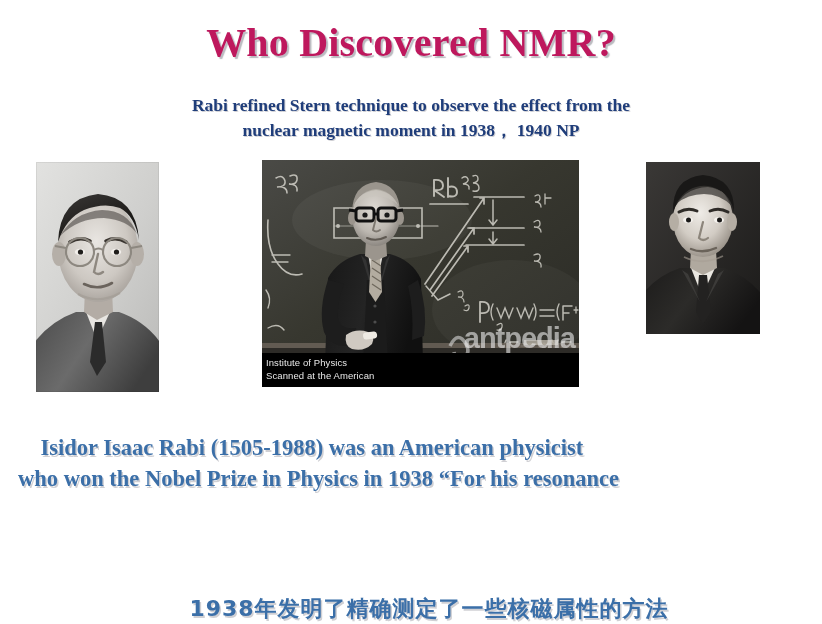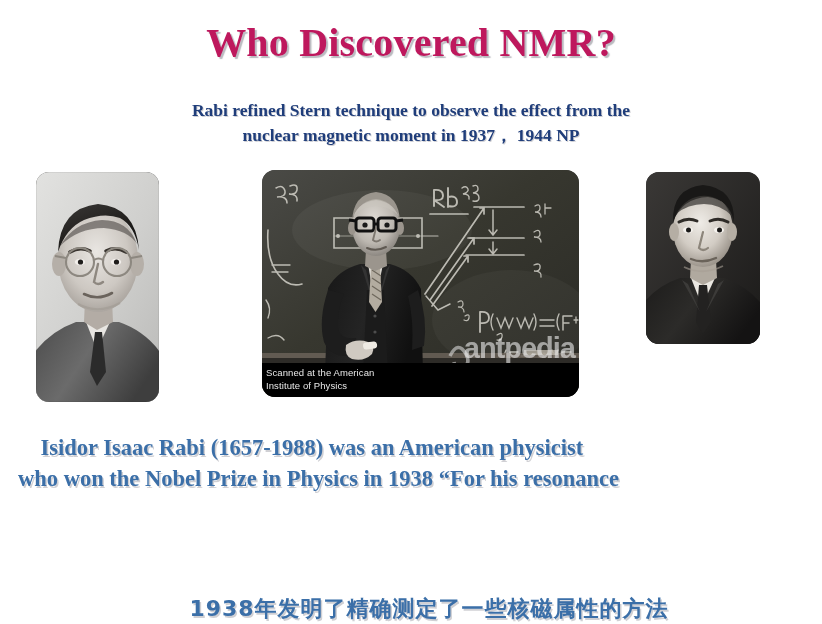--- a/index.html
+++ b/index.html
@@ -28,39 +28,38 @@
     text-shadow: 2px 2px 1px rgba(130,130,140,0.55);
   }
 
   
   #slide-subtitle {
     text-align: center;
     font-size: 17.5px;
     font-weight: bold;
     color: #1f3d7a;
     line-height: 1.45;
-    margin: 8px;
+    margin: 3px;
     padding-top: 26px;
     padding-left: 118px;
     padding-right: 118px;
     text-shadow: 1px 1px 0.5px rgba(150,150,160,0.45);
   }
   #slide-subtitle .sub-line { display: block; }
 
   
   #photo-band {
     position: relative;
     height: 250px;
   }
 
   .photo-frame {
     position: absolute;
     overflow: hidden;
     background: #404040;
-    border-radius: 13px;
   }
   .photo-frame svg { display: block; }
 
   #photo-rabi-portrait  { left: 36px;  top: 15px;  width: 123px; height: 230px; }
   #photo-rabi-blackboard{ left: 262px; top: 13px;  width: 317px; height: 227px; }
   #photo-urey-portrait  { left: 646px; top: 15px;  width: 114px; height: 172px; }
 
   
   .scan-caption {
     position: absolute;
@@ -154,21 +153,21 @@
     margin-top: 24px;
   }
 </style>
 </head>
 <body>
 
 <h1 id="slide-title">Who Discovered NMR?</h1>
 
 <div id="slide-subtitle">
   <span class="sub-line">Rabi refined Stern technique to observe the effect from the</span>
-  <span class="sub-line">nuclear magnetic moment in 1937，  1944 NP</span>
+  <span class="sub-line">nuclear magnetic moment in 1938，  1940 NP</span>
 </div>
 
 <div id="photo-band">
 
   <div class="photo-frame" id="photo-rabi-portrait" title="Black and white portrait photograph of Isidor Isaac Rabi wearing round eyeglasses and a dark suit">
     <svg width="123" height="230" viewBox="0 0 123 230">
       <defs>
         <linearGradient id="rpBg" x1="0" y1="0" x2="1" y2="1">
           <stop offset="0%" stop-color="#e2e2e0"></stop>
           <stop offset="55%" stop-color="#cfcfcd"></stop>
@@ -374,22 +373,22 @@
 
     <div class="watermark">
       <span class="watermark-word">antpedia</span>
       <span class="watermark-cn">分析测试百科网</span>
     </div>
     <svg class="watermark-swoosh" viewBox="0 0 70 14">
       <path d="M0 12 Q30 -2 68 3 Q34 6 4 14 Z" fill="rgba(225,225,225,0.55)"></path>
     </svg>
 
     <div class="scan-caption">
+      <span>Institute of Physics</span>
       <span>Scanned at the American</span>
-      <span>Institute of Physics</span>
     </div>
   </div>
 
   <div class="photo-frame" id="photo-urey-portrait" title="Black and white portrait photograph of Harold C. Urey in a dark suit and tie">
     <svg width="114" height="172" viewBox="0 0 114 172">
       <defs>
         <linearGradient id="upBg" x1="0" y1="0" x2="1" y2="1">
           <stop offset="0%" stop-color="#ararar"></stop>
           <stop offset="0%" stop-color="#3a3836"></stop>
           <stop offset="100%" stop-color="#1b1a19"></stop>
@@ -439,17 +438,17 @@
       <path d="M45 87 Q57 92 70 86" stroke="#6a635a" stroke-width="2.4" fill="none" stroke-linecap="round"></path>
 
       <path d="M38 95 Q57 104 77 94" stroke="#a79f94" stroke-width="1.8" fill="none" opacity="0.6"></path>
     </svg>
   </div>
 
 
 </div>
 
 <div id="body-text">
-  <span class="body-line">    Isidor Isaac Rabi (1657-1988) was an American physicist</span>
+  <span class="body-line">    Isidor Isaac Rabi (1505-1988) was an American physicist</span>
   <span class="body-line">who won the Nobel Prize in Physics in 1938 “For his resonance</span>
 </div>
 
 <div id="chinese-line">1938年发明了精确测定了一些核磁属性的方法</div>
 
 </body></html>

